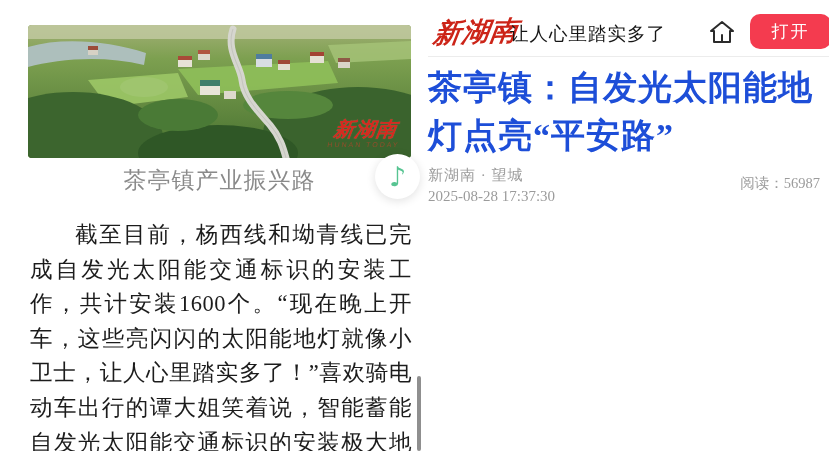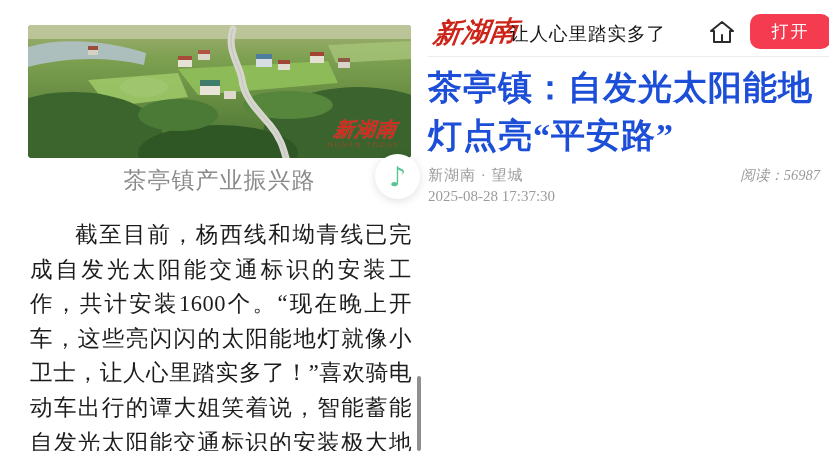--- a/index.html
+++ b/index.html
@@ -70,21 +70,21 @@
   }
   .header-sep { position:absolute; left:13px; top:56px; right:0; height:1px; background:#ececec; }
   .headline {
     position:absolute; left:13px; top:64px; width:400px;
     font-size:34px; line-height:48px; font-weight:bold; color:#1d4ed8;
     letter-spacing:1px;
   }
   .meta { position:absolute; left:13px; top:166px; width:397px; color:#9b9b9b; }
   .meta-source { position:absolute; left:0; top:0; font-size:15px; letter-spacing:1px; }
   .meta-date { position:absolute; left:0; top:22px; font-size:15px; }
-  .meta-reads { position:absolute; right:5px; top:0; font-size:14.5px;font-style:italic; }
+  .meta-reads { position:absolute; right:5px; top:8px; font-size:14.5px; }
   .col-divider {
     position:absolute; left:2px; top:376px; width:4px; height:75px;
     background:#8f8f8f; border-radius:2px;
   }
 </style>
 </head>
 <body>
 
 <div class="page">
 

